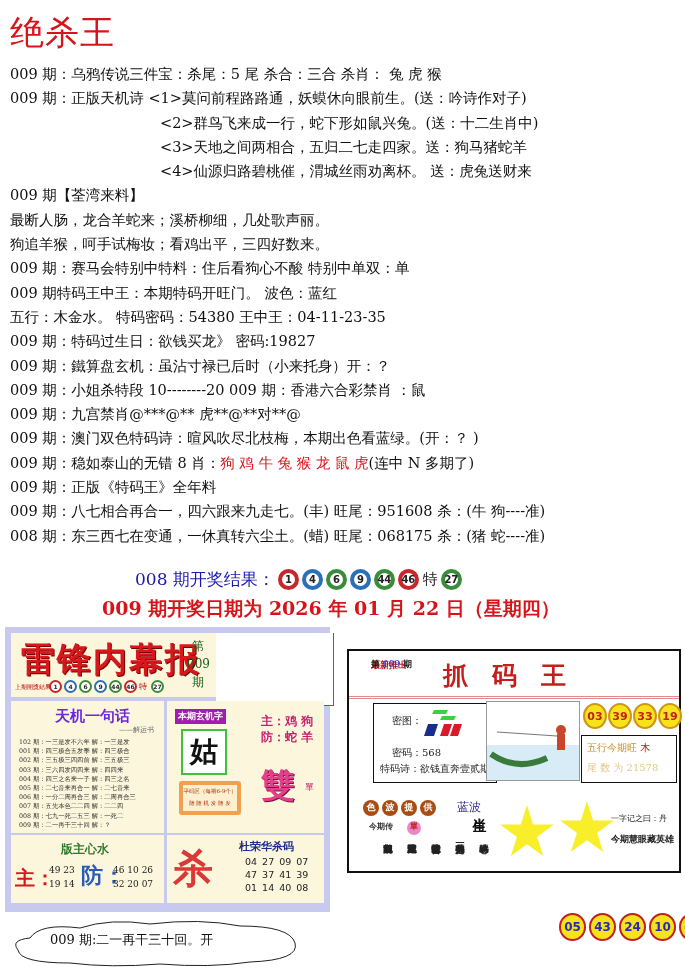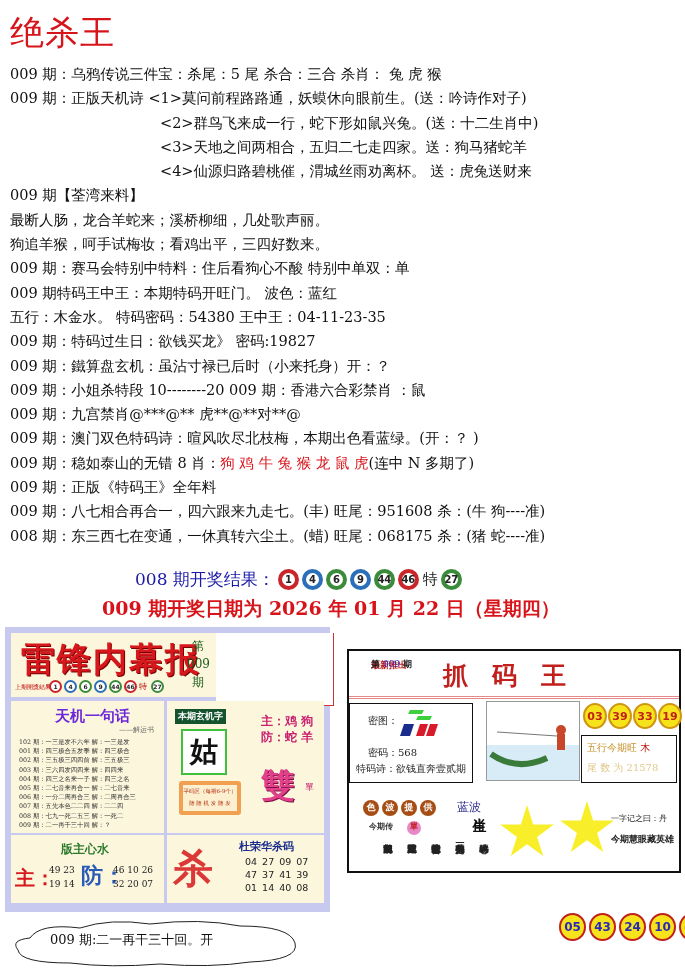--- a/index.html
+++ b/index.html
@@ -29,39 +29,39 @@
   .tj-title{position:absolute;left:44px;top:6px;font-size:15px;color:#6d28d9;font-weight:bold;}
   .tj-sub{position:absolute;right:10px;top:24px;font-size:7px;color:#666;}
   .tj-list{position:absolute;left:8px;top:36px;font-size:6.3px;line-height:9.2px;color:#333;}
   .lp-bx{left:6px;top:208px;width:153px;height:68px;}
   .bx-title{position:absolute;left:50px;top:6px;font-size:12px;color:#2b7a2b;font-weight:bold;}
   .bx-zhu{position:absolute;left:4px;top:30px;font-size:20px;color:#d6171c;font-weight:bold;}
   .bx-zhunums{position:absolute;left:38px;top:28px;font-size:9px;line-height:14px;color:#222;}
   .bx-fang{position:absolute;left:70px;top:26px;font-size:22px;color:#2a5ab8;font-weight:bold;}
   .bx-fangnums{position:absolute;left:102px;top:28px;font-size:9px;line-height:14px;color:#222;}
   .lp-mid{left:162px;top:74px;width:157px;height:132px;}
-  .zi-label{position:absolute;left:8px;top:8px;font-size:9px;color:#fff;background:#14532d;padding:1px 3px;font-weight:bold;}
+  .zi-label{position:absolute;left:8px;top:8px;font-size:9px;color:#fff;background:#a21caf;padding:1px 3px;font-weight:bold;}
   .zi-box{position:absolute;left:14px;top:28px;width:42px;height:42px;border:2px solid #3ec13e;background:#fff;display:flex;align-items:center;justify-content:center;font-size:28px;font-weight:bold;}
   .zd{position:absolute;left:12px;top:80px;width:62px;height:34px;background:#f0a050;border-radius:3px;}
   .zd-in{position:absolute;left:4px;top:4px;right:4px;bottom:4px;background:#fdf0d0;font-size:5.5px;color:#b03010;text-align:center;line-height:12px;}
   .zhu{position:absolute;left:94px;top:12px;font-size:12px;color:#c81e6e;font-weight:bold;line-height:16px;}
   .shuang{position:absolute;left:94px;top:62px;font-size:34px;color:#e2408a;font-weight:bold;text-shadow:1px 1px 0 #7a1040;}
   .dan{position:absolute;left:138px;top:80px;font-size:9px;color:#c81e6e;}
   .lp-du{left:162px;top:208px;width:157px;height:68px;}
   .sha{position:absolute;left:6px;top:6px;font-size:40px;color:#d6171c;font-weight:bold;opacity:.85;}
   .du-title{position:absolute;left:72px;top:4px;font-size:11px;color:#1a2d8c;font-weight:bold;}
   .du-nums{position:absolute;left:78px;top:20px;font-size:9.5px;line-height:13px;color:#222;font-family:"DejaVu Sans",sans-serif;word-spacing:2px;}
   
   .rpanel{position:absolute;left:347px;top:649px;width:334px;height:224px;border:2px solid #111;box-sizing:border-box;background:#fff;}
   .rp-head{position:absolute;left:0;top:0;width:330px;height:45px;border-bottom:3px double #e58a8a;}
   .rp-new{position:absolute;left:22px;top:8px;font-size:9px;color:#c1201d;font-weight:bold;}
   .rp-issue{position:absolute;left:22px;top:7px;font-size:9px;color:#222;}
   .rp-issue span{color:#2a2ab8;}
   .rp-title{position:absolute;left:94px;top:8px;font-size:25px;color:#c1201d;font-weight:bold;letter-spacing:24px;}
-  .mi{position:absolute;left:0;top:52px;width:122px;height:78px;border:1px solid #111;}
+  .mi{position:absolute;left:24px;top:52px;width:122px;height:78px;border:1px solid #111;}
   .mi .t{position:absolute;font-size:10px;color:#222;}
   .flag{position:absolute;left:50px;top:6px;width:40px;height:26px;}
   .fish{position:absolute;left:137px;top:50px;width:92px;height:78px;border:1px solid #999;background:linear-gradient(#fff 55%,#d8ecf7 55%);overflow:hidden;}
   .rballs{position:absolute;left:234px;top:52px;display:flex;}
   .yb{width:20px;height:22px;border-radius:50%;background:#f7e31b;border:2px solid #d19512;color:#c1201d;font-size:11px;font-weight:bold;display:inline-flex;align-items:center;justify-content:center;margin-right:1px;font-family:"DejaVu Sans",sans-serif;}
   .wx{position:absolute;left:232px;top:84px;width:94px;height:46px;border:1px solid #111;}
   .wx .a{position:absolute;left:5px;top:5px;font-size:10px;color:#c7922a;}
   .wx .a span{color:#c1201d;}
   .wx .b{position:absolute;left:5px;top:25px;font-size:10px;color:#e0c88c;}
   .sebo{position:absolute;left:14px;top:148px;display:flex;align-items:center;}

